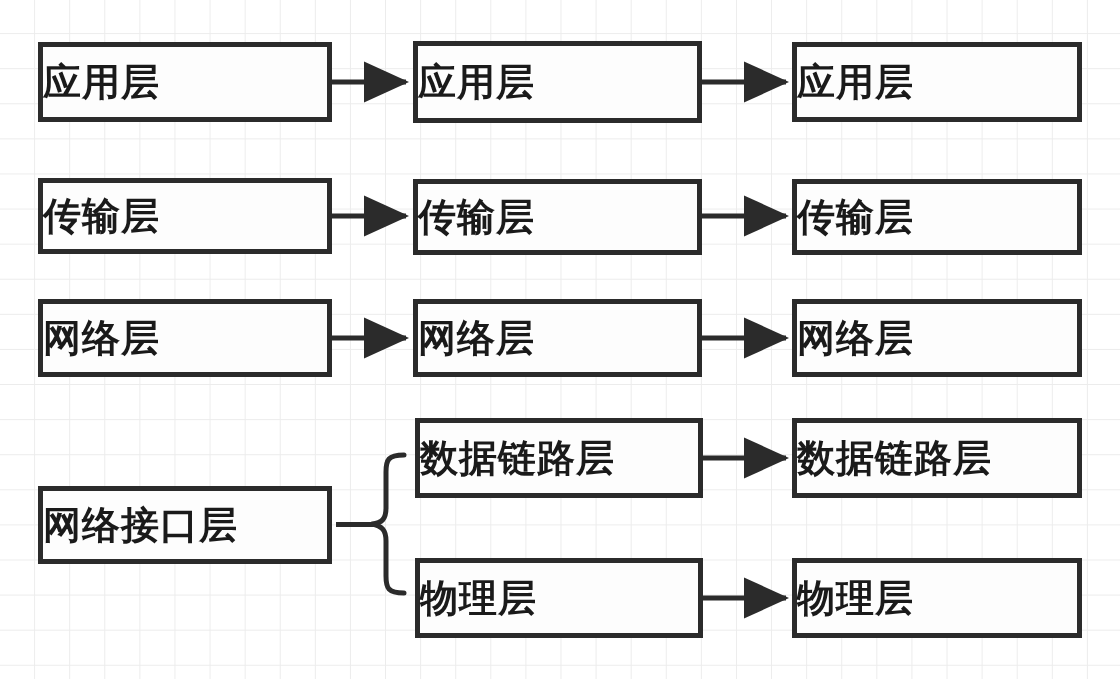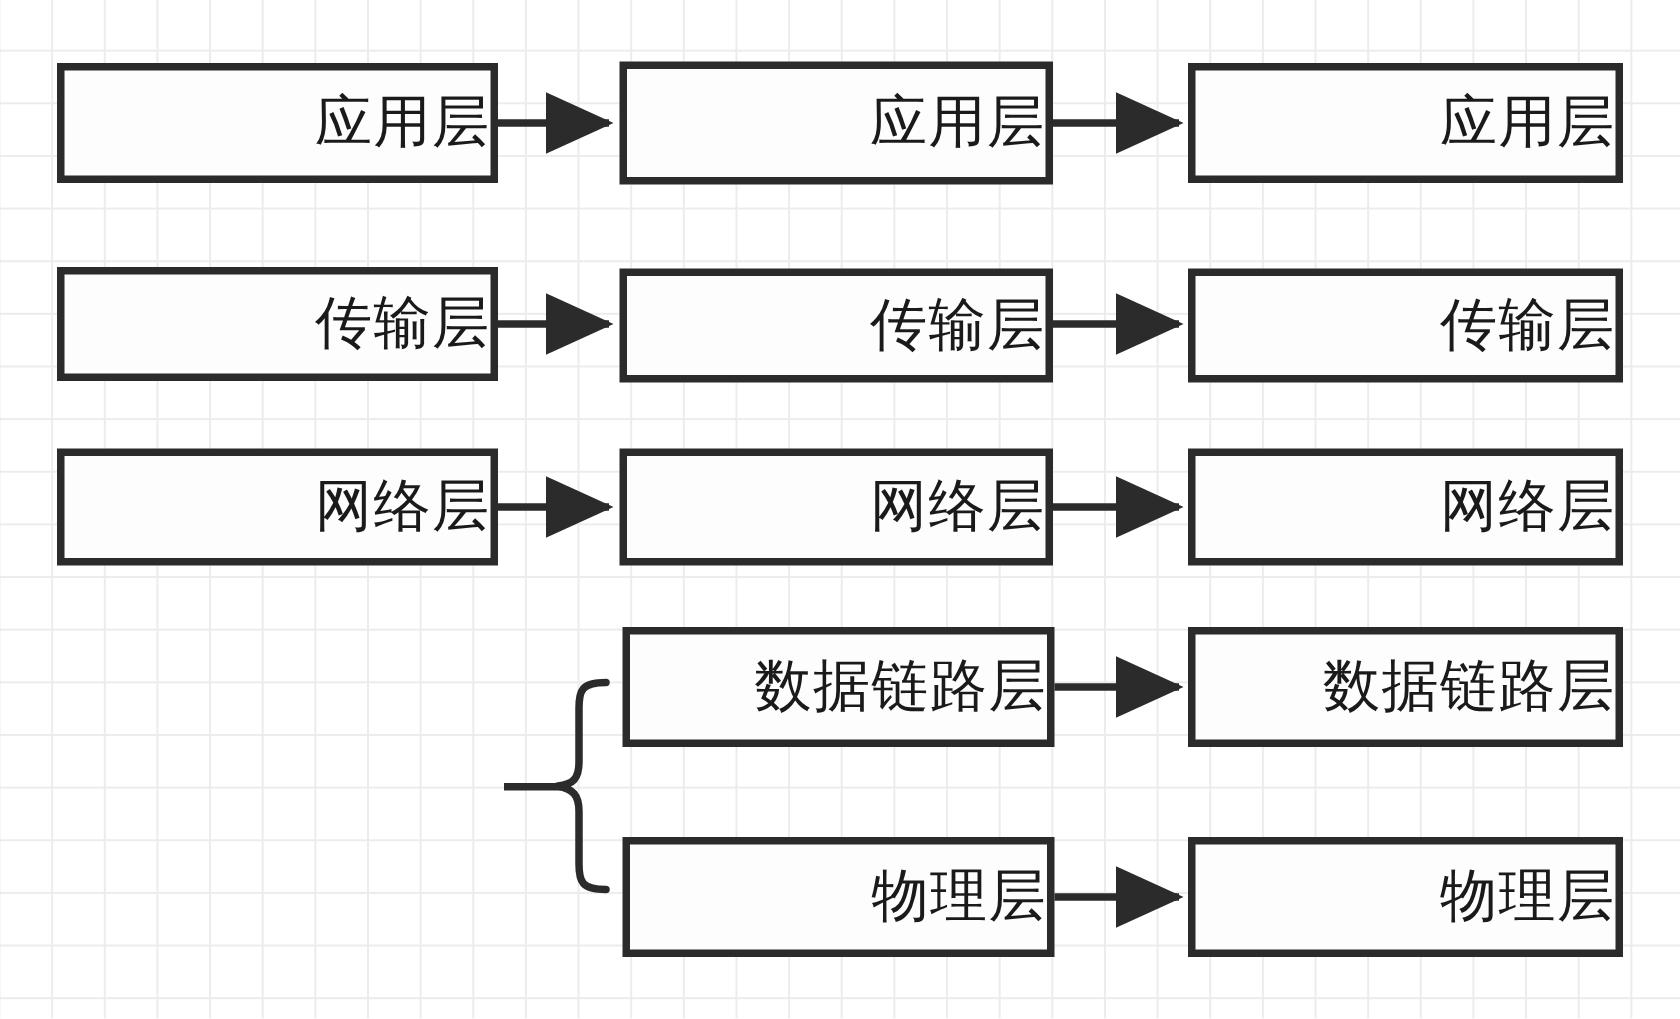--- a/index.html
+++ b/index.html
@@ -20,23 +20,23 @@
     background-position: -1px -2px;
     font-family: "Liberation Sans", "DejaVu Sans", sans-serif;
   }
   .node {
     position: absolute;
     box-sizing: border-box;
     background: #fdfdfd;
     border: 5px solid #2b2b2b;
     display: flex;
     align-items: center;
-    justify-content: flex-end;
+    justify-content: flex-start;
     color: #1a1a1a;
-    font-weight: normal;
+    font-weight: bold;
     letter-spacing: 1px;
     white-space: nowrap;
   }
   .node-label {
     display: block;
     line-height: 1;
   }
   .conn {
     position: absolute;
     pointer-events: none;
@@ -77,20 +77,23 @@
   </div>
 
   <div class="node" style="left:413px; top:299px; width:289px; height:78px;">
     <span class="node-label" style="font-size:38px;">网络层</span>
   </div>
 
   <div class="node" style="left:792px; top:299px; width:290px; height:78px;">
     <span class="node-label" style="font-size:38px;">网络层</span>
   </div>
 
+  <div class="node" style="left:38px;  top:486px; width:294px; height:78px;">
+    <span class="node-label" style="font-size:38px;">网络接口层</span>
+  </div>
 
   <div class="node" style="left:415px; top:418px; width:288px; height:80px;">
     <span class="node-label" style="font-size:38px;">数据链路层</span>
   </div>
 
   <div class="node" style="left:792px; top:418px; width:290px; height:80px;">
     <span class="node-label" style="font-size:38px;">数据链路层</span>
   </div>
 
   <div class="node" style="left:415px; top:558px; width:288px; height:80px;">

